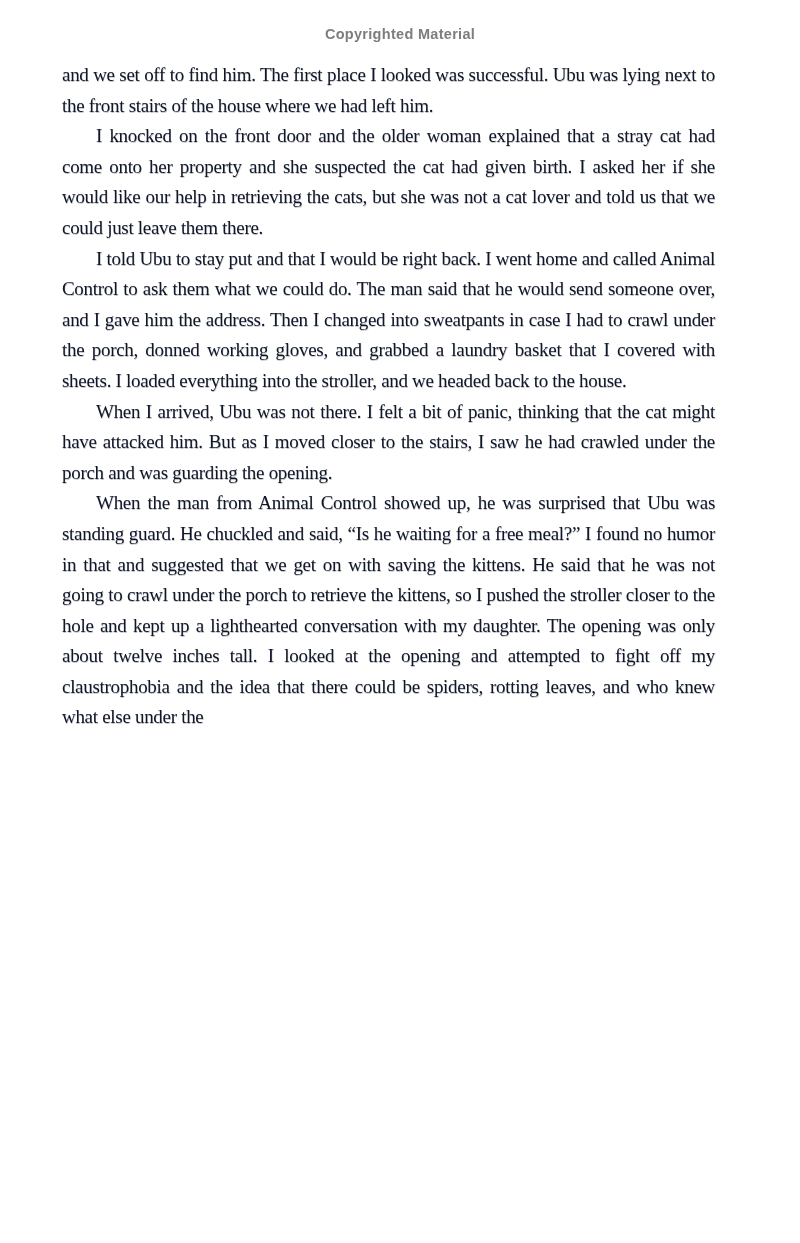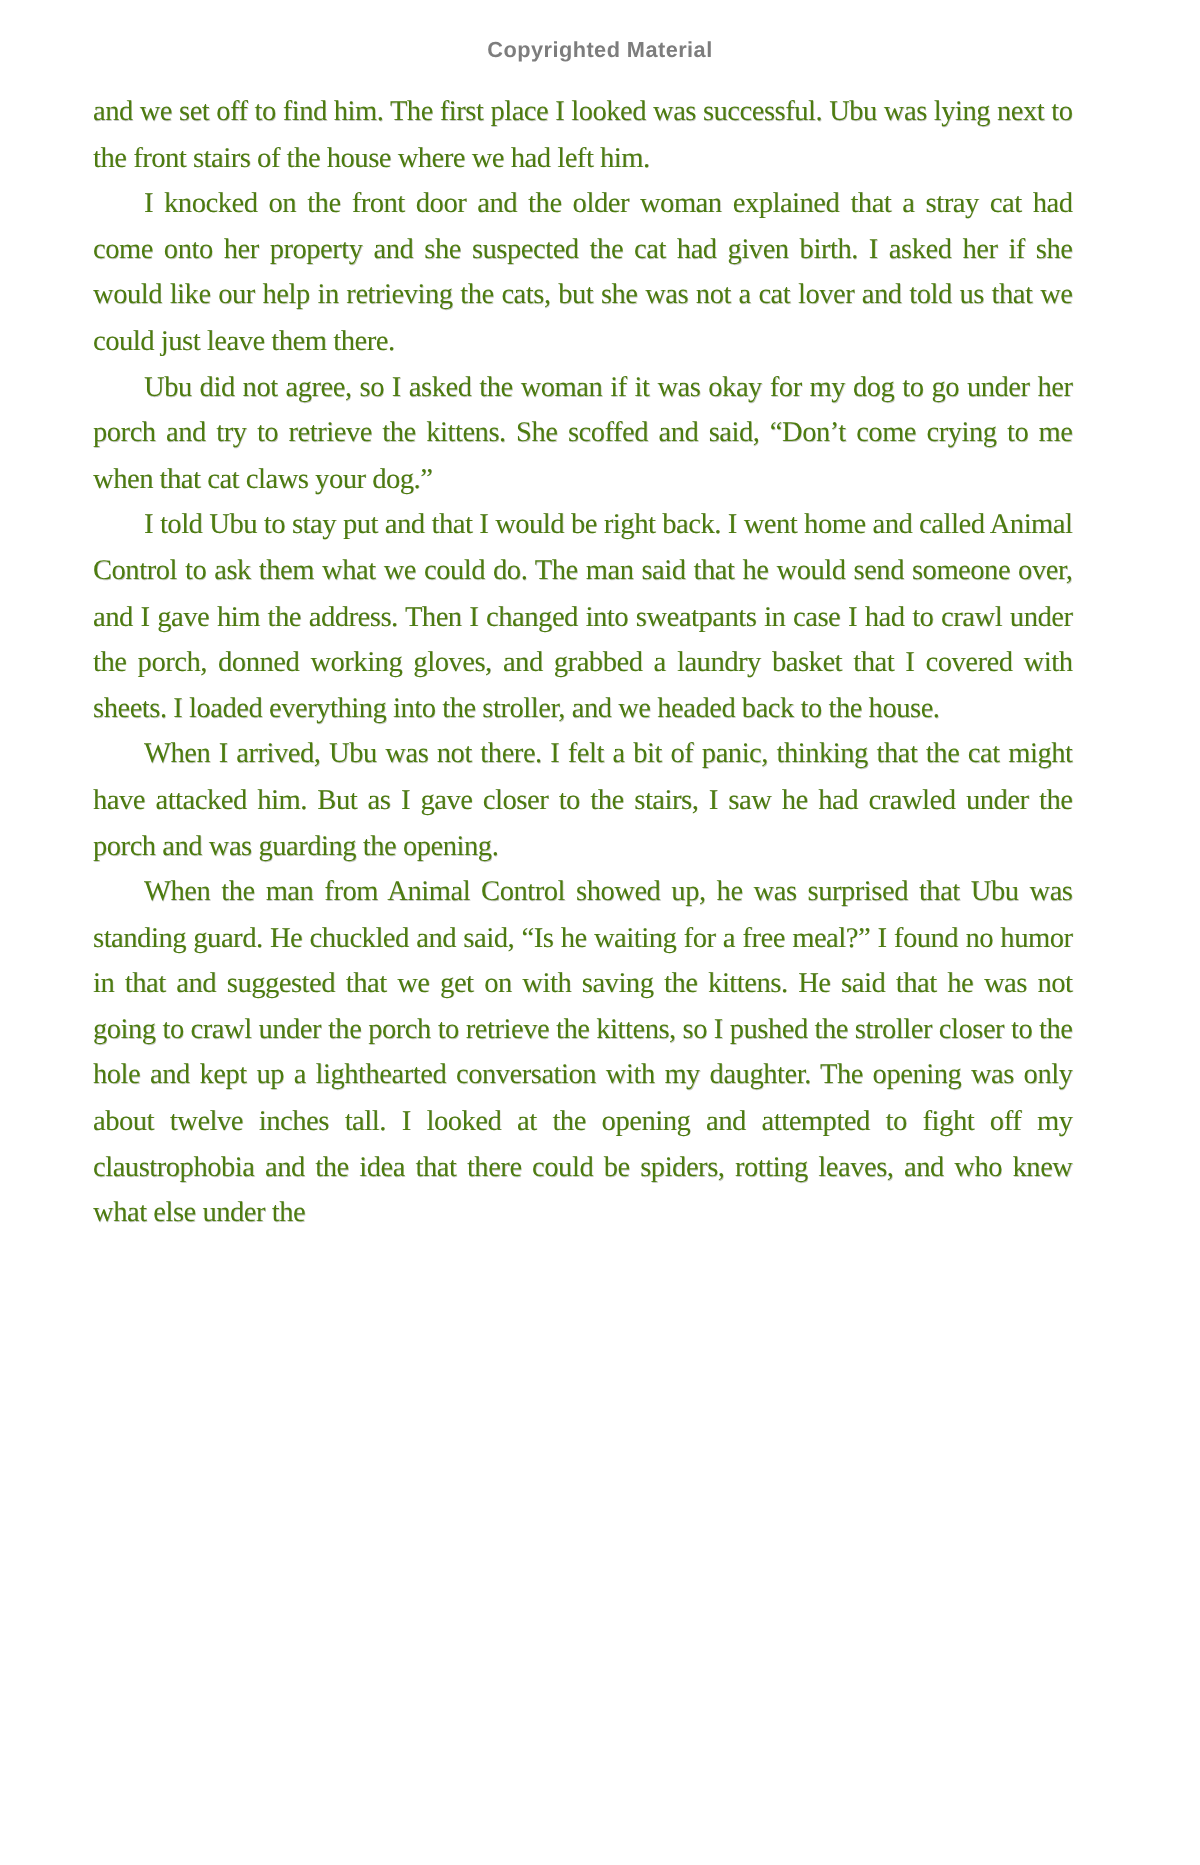--- a/index.html
+++ b/index.html
@@ -29,21 +29,21 @@
   .copyright.bottom { top: 1199px; }
   .body-text {
     position: absolute;
     left: 62px;
     top: 60px;
     width: 653px;
     font-family: "Liberation Serif", "DejaVu Serif", serif;
     font-size: 19px;
     line-height: 30.6px;
     letter-spacing: -0.3px;
-    color: #4d7c0f;
+    color: #0f172a;
     text-align: justify;
     text-shadow: 0.4px 0.6px 0.4px rgba(90,90,90,0.35);
   }
   .para {
     margin: 0;
     padding: 0;
   }
   .para.indent { text-indent: 34px; }
   .footer {
     position: absolute;
@@ -79,23 +79,22 @@
 </head>
 <body>
 
 <div class="page">
 
   <div class="copyright top">Copyrighted Material</div>
 
   <div class="body-text">
     <p class="para">and we set off to find him. The first place I looked was successful. Ubu was lying next to the front stairs of the house where we had left him.</p>
     <p class="para indent">I knocked on the front door and the older woman explained that a stray cat had come onto her property and she suspected the cat had given birth. I asked her if she would like our help in retrieving the cats, but she was not a cat lover and told us that we could just leave them there.</p>
-    <p class="para indent">Ubu did not agree, so I asked the woman if it was okay for my dog to go under her porch and try to retrieve the kittens. She scoffed and said, “Don’t come crying to me when that cat claws your dog.”</p>
     <p class="para indent">I told Ubu to stay put and that I would be right back. I went home and called Animal Control to ask them what we could do. The man said that he would send someone over, and I gave him the address. Then I changed into sweatpants in case I had to crawl under the porch, donned working gloves, and grabbed a laundry basket that I covered with sheets. I loaded everything into the stroller, and we headed back to the house.</p>
-    <p class="para indent">When I arrived, Ubu was not there. I felt a bit of panic, thinking that the cat might have attacked him. But as I gave closer to the stairs, I saw he had crawled under the porch and was guarding the opening.</p>
+    <p class="para indent">When I arrived, Ubu was not there. I felt a bit of panic, thinking that the cat might have attacked him. But as I moved closer to the stairs, I saw he had crawled under the porch and was guarding the opening.</p>
     <p class="para indent">When the man from Animal Control showed up, he was surprised that Ubu was standing guard. He chuckled and said, “Is he waiting for a free meal?” I found no humor in that and suggested that we get on with saving the kittens. He said that he was not going to crawl under the porch to retrieve the kittens, so I pushed the stroller closer to the hole and kept up a lighthearted conversation with my daughter. The opening was only about twelve inches tall. I looked at the opening and attempted to fight off my claustrophobia and the idea that there could be spiders, rotting leaves, and who knew what else under the</p>
   </div>
 
   <div class="footer">
     <span class="page-number">6</span><span class="book-title">Ubu Saves the Day</span><span class="footer-separator">:</span><span class="chapter-title">Who Me?</span>
   </div>
 
   <div class="copyright bottom">Copyrighted Material</div>
 
 </div>

